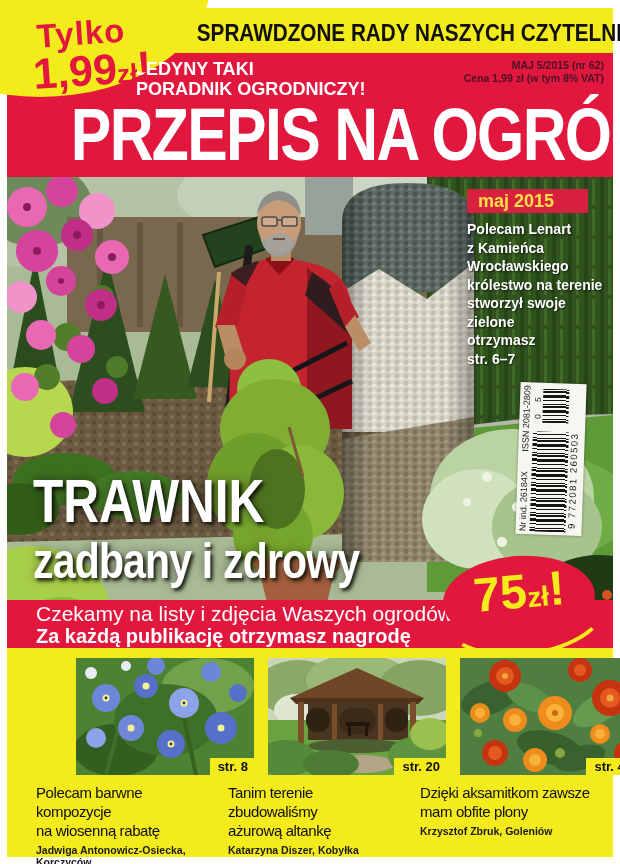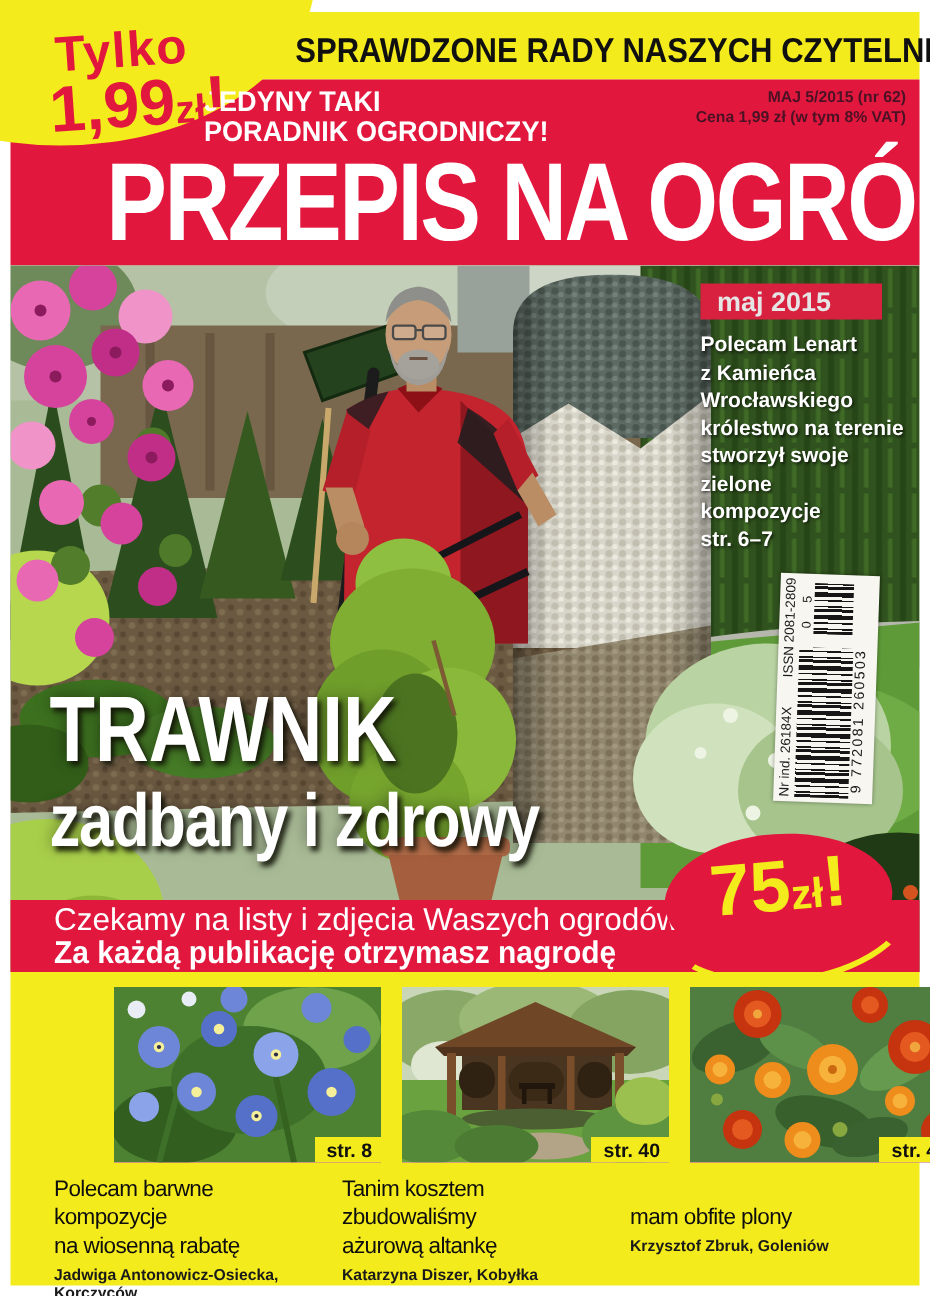--- a/index.html
+++ b/index.html
@@ -32,24 +32,24 @@
     font-size:10.5px;font-weight:700;line-height:12.5px;}
   
   .masthead{position:absolute;left:7px;right:7px;top:97px;z-index:3;text-align:center;color:#fff;
     font-size:74px;font-weight:800;line-height:76px;white-space:nowrap;}
   .masthead span{display:inline-block;transform:scaleX(.82);transform-origin:50% 50%;letter-spacing:-2px;}
   
   .photo{position:absolute;left:7px;top:177px;width:606px;height:471px;overflow:hidden;z-index:2;background:#9fb38c;}
   .photo svg{display:block;}
   
   .issue-badge{position:absolute;left:467px;top:189px;height:24px;background:#d8203f;z-index:3;
-    color:#e5e5e5;font-size:18px;font-weight:800;line-height:24px;padding:0 34px 0 11px;}
+    color:#fde047;font-size:18px;font-weight:800;line-height:24px;padding:0 34px 0 11px;}
   .story{position:absolute;left:467px;top:220px;width:150px;z-index:3;color:#fff;font-size:14px;
     font-weight:700;line-height:18.5px;text-shadow:1px 1px 2px rgba(0,0,0,.65);}
-  .headline{position:absolute;left:33px;top:456px;z-index:3;color:#fff;font-weight:800;line-height:1;
+  .headline{position:absolute;left:33px;top:470px;z-index:3;color:#fff;font-weight:800;line-height:1;
     text-shadow:3px 3px 4px rgba(15,15,5,.85),0 0 12px rgba(0,0,0,.45);white-space:nowrap;}
   .headline .h1{display:inline-block;font-size:62px;transform:scaleX(.8);transform-origin:0 50%;}
   .headline .h2{display:inline-block;font-size:50px;transform:scaleX(.82);transform-origin:0 50%;margin-top:4px;letter-spacing:-1px;}
   
   .barcode{position:absolute;left:518px;top:383px;width:66px;height:152px;z-index:3;transform:rotate(2deg);}
   .barcode .inner{position:absolute;left:0;top:0;width:152px;height:66px;background:#f7f6f1;
     transform:rotate(-90deg) translate(-152px,0);transform-origin:0 0;box-shadow:0 0 3px rgba(0,0,0,.4);}
   .bc-row1{display:flex;justify-content:space-between;font-size:9px;color:#1a1a1a;padding:2px 3px 0 3px;height:11px;white-space:nowrap;}
   .bc-mid{position:relative;height:37px;}
   .bars{background:repeating-linear-gradient(90deg,#161616 0 2px,transparent 2px 3px,#161616 3px 4px,transparent 4px 7px,#161616 7px 8px,transparent 8px 10px,#161616 10px 13px,transparent 13px 15px);}
@@ -293,21 +293,21 @@
     <span>PRZEPIS NA OGRÓD</span>
   </div>
 
   <div class="issue-badge">maj 2015</div>
   <div class="story">
     <div>Polecam Lenart</div>
     <div>z Kamieńca</div>
     <div>Wrocławskiego</div>
     <div>królestwo na terenie</div>
     <div>stworzył swoje zielone</div>
-    <div>kompozycje</div>
+    <div>otrzymasz</div>
     <div>str. 6–7</div>
   </div>
 
   <div class="headline">
     <span class="h1">TRAWNIK</span><br>
     <span class="h2">zadbany i zdrowy</span>
   </div>
 
   <div class="barcode">
     <div class="inner">
@@ -402,24 +402,24 @@
         <rect x="78" y="64" width="24" height="4" fill="#20160c"></rect>
         <rect x="80" y="68" width="3" height="10" fill="#20160c"></rect>
           <rect x="97" y="68" width="3" height="10" fill="#20160c"></rect>
         <ellipse cx="88" cy="88" rx="48" ry="7" fill="#4b5f33"></ellipse>
         <ellipse cx="95" cy="106" rx="32" ry="9" fill="#b3a488"></ellipse>
         <ellipse cx="18" cy="100" rx="30" ry="18" fill="#55893a"></ellipse>
         <ellipse cx="63" cy="106" rx="28" ry="14" fill="#4c7c33"></ellipse>
         <ellipse cx="152" cy="98" rx="32" ry="20" fill="#5e9340"></ellipse>
         <ellipse cx="162" cy="76" rx="20" ry="16" fill="#9cc050"></ellipse>
       </svg>
-      <div class="f-page">str. 40</div>
+      <div class="f-page">str. 20</div>
     </div>
     <div class="f-title">
-      <span>Tanim kosztem zbudowaliśmy</span><br>
+      <span>Tanim terenie zbudowaliśmy</span><br>
       <span>ażurową altankę</span>
     </div>
     <div class="f-author">Katarzyna Diszer, Kobyłka</div>
   </div>
 
   <div class="feature f3">
     <div class="f-photo">
       <svg width="178" height="117" viewBox="0 0 178 117">
         <rect width="178" height="117" fill="#4f7e40"></rect>
         <ellipse cx="30" cy="40" rx="30" ry="16" fill="#3a6130" transform="rotate(-20 30 40)"></ellipse>
@@ -449,19 +449,19 @@
         <circle cx="140" cy="76" r="10" fill="#ee8c1c"></circle>
           <circle cx="140" cy="76" r="5" fill="#f7b23c"></circle>
         <circle cx="20" cy="55" r="10" fill="#ee8c1c"></circle>
           <circle cx="20" cy="55" r="5" fill="#f7b23c"></circle>
         <circle cx="75" cy="102" r="12" fill="#ee8c1c"></circle>
           <circle cx="75" cy="102" r="6" fill="#f7b23c"></circle>
       </svg>
       <div class="f-page">str. 42</div>
     </div>
     <div class="f-title">
-      <br>
+      <span>Dzięki aksamitkom zawsze</span><br>
       <span>mam obfite plony</span>
     </div>
     <div class="f-author">Krzysztof Zbruk, Goleniów</div>
   </div>
 
 </div>
 
 </body></html>

